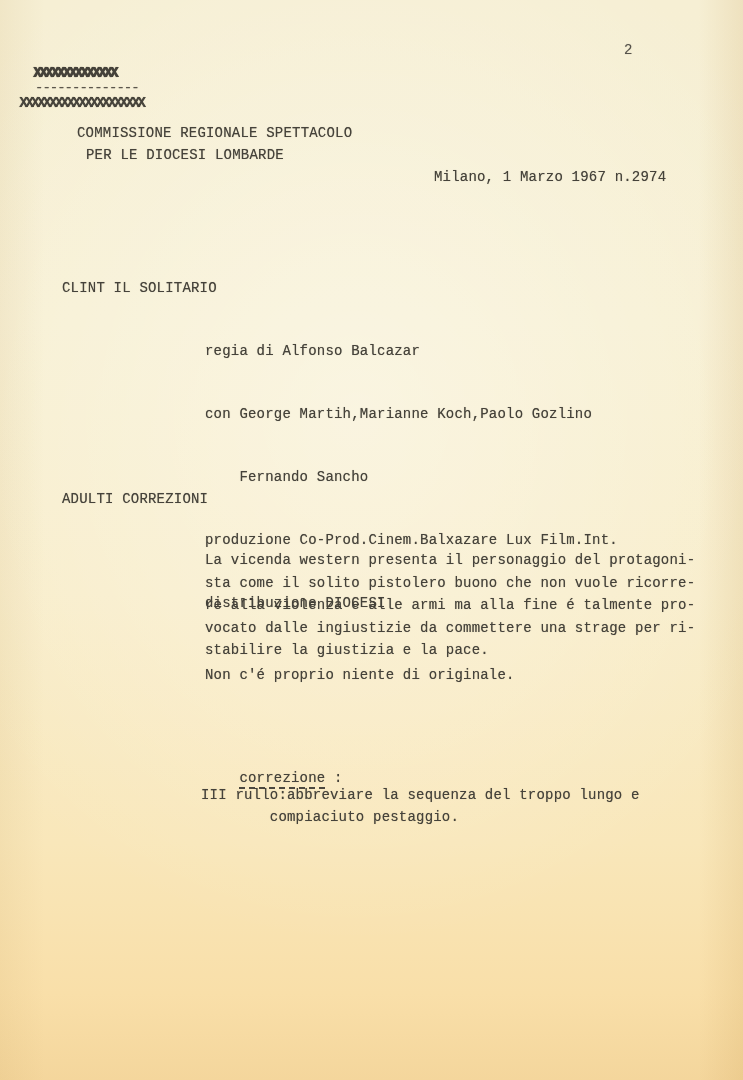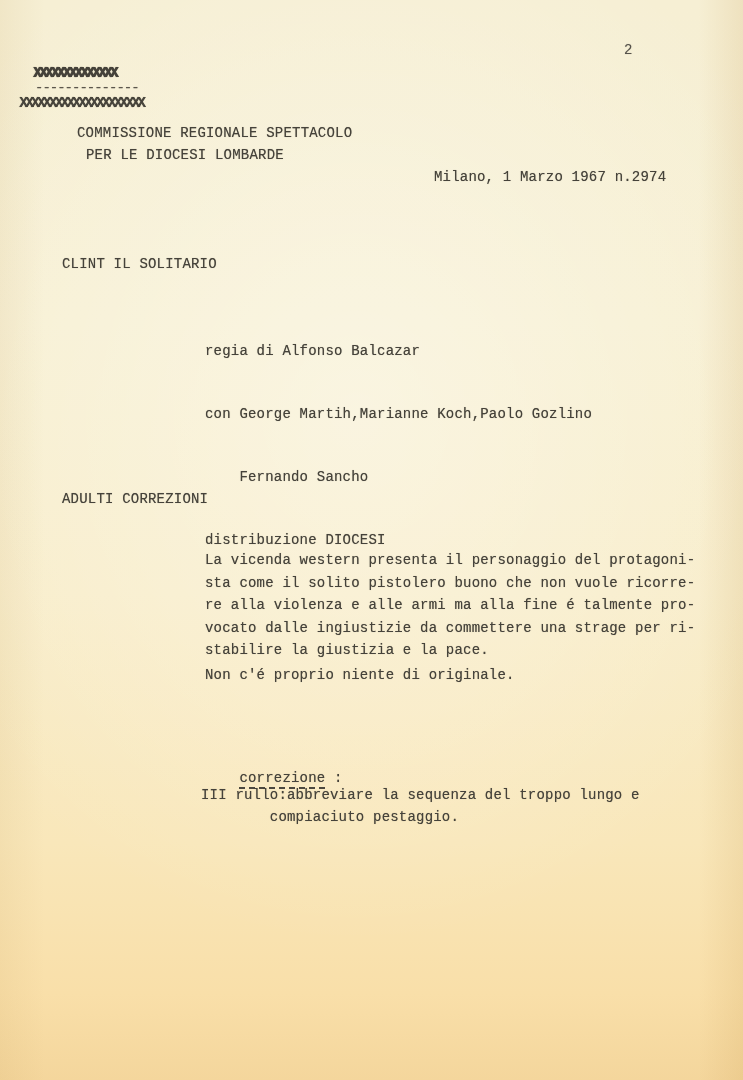--- a/index.html
+++ b/index.html
@@ -34,21 +34,21 @@
     text-shadow: 0 0 0.7px rgba(62,58,48,0.55);
   }
   .faded { color: #56524a; text-shadow: 0 0 1px rgba(86,82,74,0.4); }
   .page-number { left: 624px; top: 40px; }
   .redact-1 { left: 33px; top: 63px; font-weight: bold; letter-spacing: -2.5px; text-shadow: 1px 0 0 #45423a, 0 0 1px rgba(62,58,48,0.7); }
   .redact-1-dashes { left: 35px; top: 78px; letter-spacing: -1px; color: #5b564c; }
   .redact-2 { left: 19px; top: 93px; font-weight: normal; letter-spacing: -2.5px; text-shadow: 1px 0 0 #45423a, 0 0 1px rgba(62,58,48,0.7); }
   .org-1 { left: 77px; top: 123px; }
   .org-2 { left: 86px; top: 145px; }
   .dateline { left: 387px; top: 167px; margin-left: 47px; }
-  .film-title { left: 62px; top: 254px; }
+  .film-title { left: 62px; top: 278px; }
   .film-details { left: 205px; top: 299px; }
   .film-details div { white-space: pre; }
   .section-heading { left: 62px; top: 489px; }
   .review-paragraph { left: 205px; top: 549px; line-height: 22.5px; }
   .review-verdict { left: 205px; top: 665px; }
   .corrections-heading { left: 205px; top: 747px; }
   .corrections-heading .underlined {
     border-bottom: 2px dashed #4c483f;
     padding-bottom: 1px;
   }
@@ -71,20 +71,21 @@
   <div class="tw org-2">PER LE DIOCESI LOMBARDE</div>
 
   <div class="tw dateline">Milano, 1 Marzo 1967 n.2974</div>
 
   <div class="tw film-title">CLINT IL SOLITARIO</div>
 
   <div class="tw film-details">
     <div>regia di Alfonso Balcazar</div>
     <div>con George Martih,Marianne Koch,Paolo Gozlino</div>
     <div>    Fernando Sancho</div>
+    <div>produzione Co-Prod.Cinem.Balxazare Lux Film.Int.</div>
     <div>distribuzione DIOCESI</div>
   </div>
 
   <div class="tw section-heading">ADULTI CORREZIONI</div>
 
   <div class="tw review-paragraph">La vicenda western presenta il personaggio del protagoni-
 sta come il solito pistolero buono che non vuole ricorre-
 re alla violenza e alle armi ma alla fine é talmente pro-
 vocato dalle ingiustizie da commettere una strage per ri-
 stabilire la giustizia e la pace.</div>

